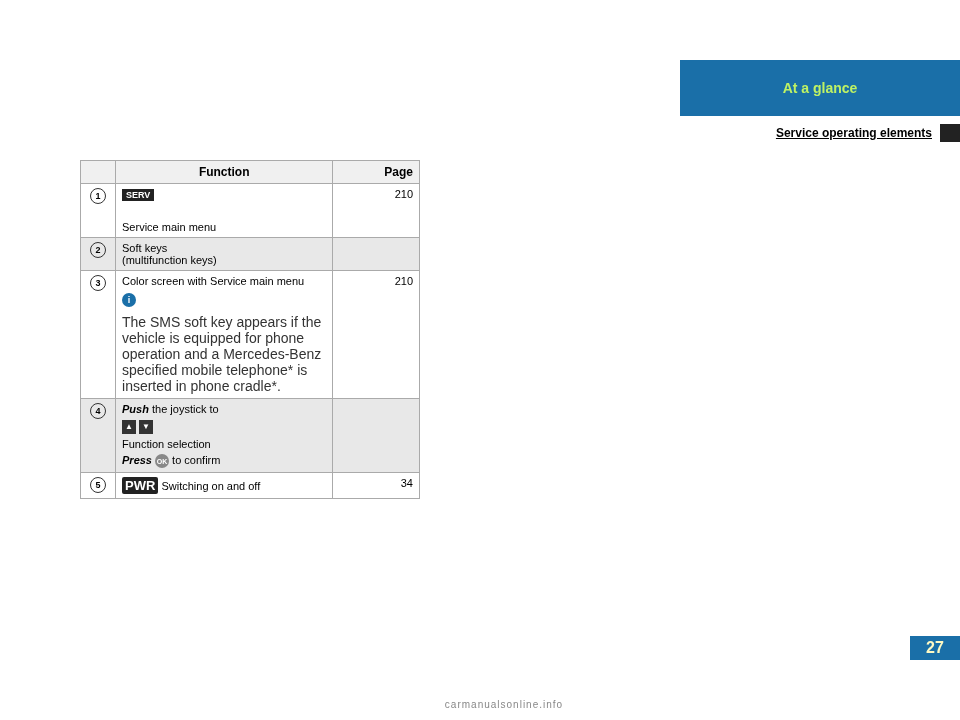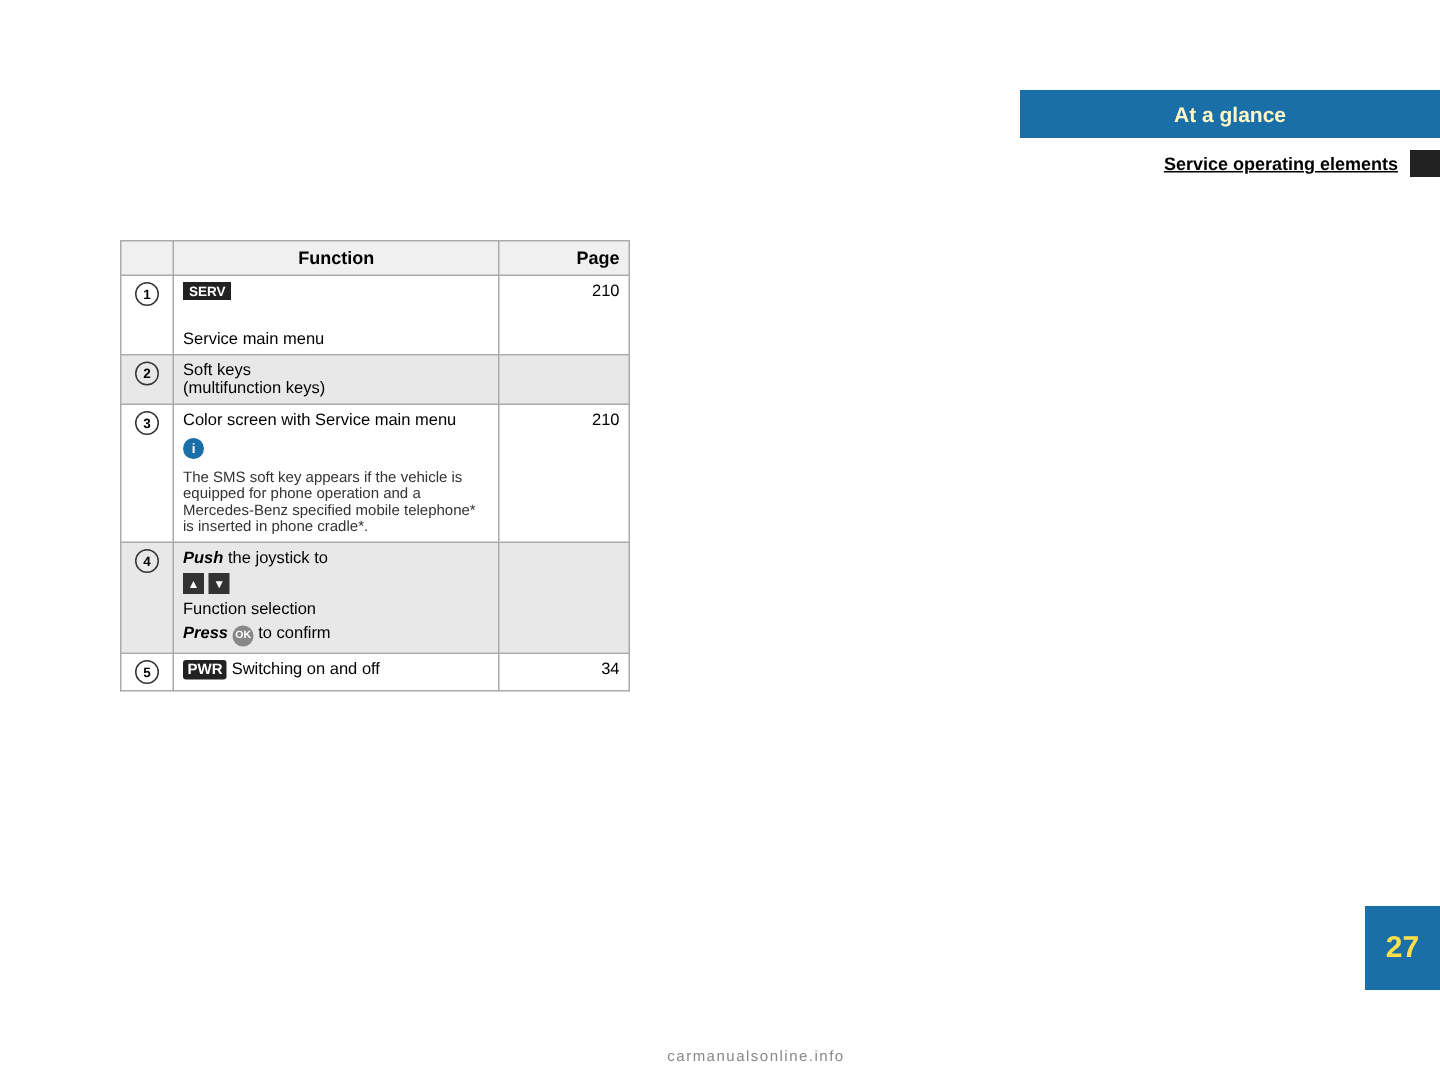--- a/index.html
+++ b/index.html
@@ -14,25 +14,25 @@
 
     
     .header-block {
       position: absolute;
       top: 60px;
       right: 0;
       width: 280px;
     }
     .header-title-bar {
       background: #1a6fa8;
-      color: #fef9c3;
+      color: #bef264;
       font-size: 14px;
       font-weight: bold;
       text-align: center;
-      padding: 8px 12px;
+      padding: 20px 12px;
       margin-bottom: 4px;
     }
     .header-subtitle {
       display: flex;
       align-items: center;
       justify-content: flex-end;
       padding: 4px 0;
       text-decoration: underline;
     }
     .header-subtitle-text {
@@ -47,25 +47,25 @@
       height: 18px;
       display: inline-block;
     }
 
     
     .page-number-block {
       position: absolute;
       bottom: 60px;
       right: 0;
       background: #1a6fa8;
-      color: #fde047;
-      font-size: 20px;
+      color: #fef9c3;
+      font-size: 16px;
       font-weight: bold;
       width: 50px;
-      height: 56px;
+      height: 24px;
       display: flex;
       align-items: center;
       justify-content: center;
     }
 
     
     .watermark {
       position: absolute;
       bottom: 10px;
       left: 50%;
@@ -173,38 +173,38 @@
       width: 14px;
       height: 14px;
       font-size: 9px;
       font-weight: bold;
       margin-bottom: 3px;
     }
 
     .pwd-badge {
       background: #222;
       color: white;
-      font-size: 10px;
+      font-size: 13px;
       font-weight: bold;
       padding: 1px 3px;
       display: inline-block;
       border-radius: 2px;
     }
 
     .row-shaded {
       background: #e8e8e8;
     }
 
     .bold-text {
       font-weight: bold;
       font-style: italic;
     }
 
     .info-text {
-      font-size: 10px;
+      font-size: 14px;
       color: #333;
       margin-top: 4px;
     }
   </style>
 </head>
 <body>
 
 <div class="header-block">
   <div class="header-title-bar">At a glance</div>
   <div class="header-subtitle">

